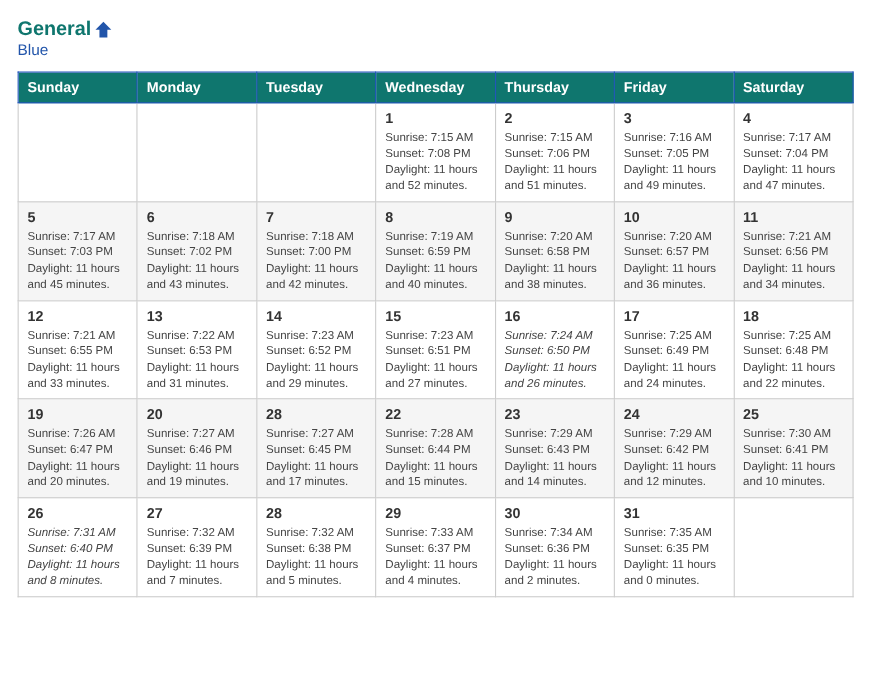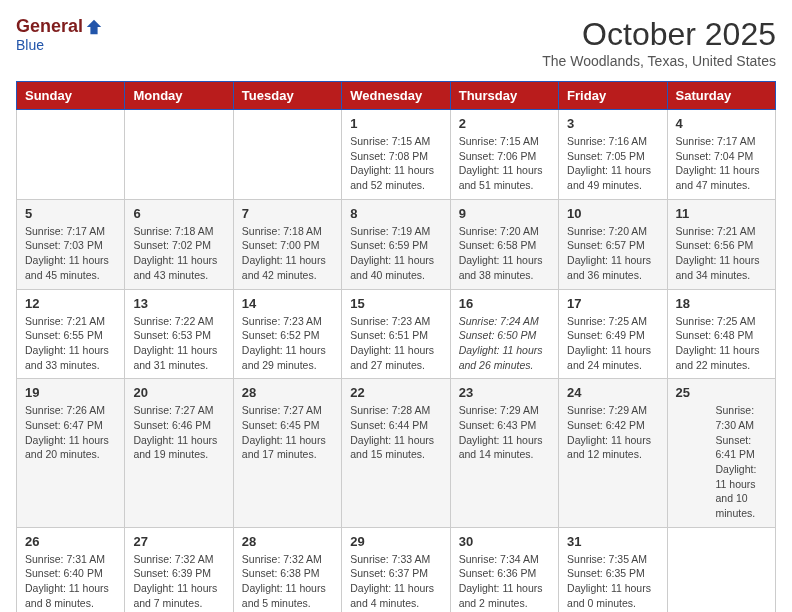--- a/index.html
+++ b/index.html
@@ -21,21 +21,21 @@
       flex-direction: column;
       align-items: flex-start;
     }
     .logo-text {
       display: flex;
       align-items: center;
       font-size: 18px;
       font-weight: bold;
       color: #333;
     }
-    .logo-general { color: #7f1d1d; }
+    .logo-general { color: #0f766e; }
     .logo-blue { color: #2255aa; }
     .logo-icon {
       width: 18px;
       height: 18px;
       margin-left: 2px;
     }
     .title-section {
       text-align: right;
     }
     .month-title {
@@ -46,21 +46,21 @@
     .location {
       font-size: 14px;
       color: #555;
     }
     .calendar {
       width: 100%;
       border-collapse: collapse;
       border: 1px solid #ccc;
     }
     .calendar th {
-      background-color: #b91c1c;
+      background-color: #0f766e;
       color: white;
       text-align: left;
       padding: 6px 8px;
       font-size: 13px;
       font-weight: bold;
       border: 1px solid #2255bb;
     }
     .calendar td {
       vertical-align: top;
       padding: 6px 8px;
@@ -96,24 +96,20 @@
     <div class="logo-text">
       <span class="logo-general">General</span>
       <svg class="logo-icon" viewBox="0 0 20 20">
         <polygon points="10,2 18,10 14,10 14,18 6,18 6,10 2,10" fill="#2255aa"></polygon>
       </svg>
     </div>
     <div style="font-size:14px;font-weight:normal;">
       <span class="logo-blue">Blue</span>
     </div>
   </div>
-  <div class="title-section">
-    <div class="month-title">October 2025</div>
-    <div class="location">The Woodlands, Texas, United States</div>
-  </div>
 </div>
 
 <table class="calendar">
   <thead>
     <tr>
 
     <th>Sunday</th>
         <th>Monday</th>
         <th>Tuesday</th>
         <th>Wednesday</th>
@@ -296,30 +292,30 @@
         </td>
         <td>
           <div class="day-number">24</div>
           <div class="day-info" style="white-space: pre-line;">Sunrise: 7:29 AM
 Sunset: 6:42 PM
 Daylight: 11 hours
 and 12 minutes.</div>
         </td>
         <td>
           <div class="day-number">25</div>
-          <div class="day-info" style="white-space: pre-line; margin-left: 40px;">Sunrise: 7:30 AM
+          <div class="day-info" style="white-space: pre-line;">Sunrise: 7:30 AM
 Sunset: 6:41 PM
 Daylight: 11 hours
 and 10 minutes.</div>
         </td>
       </tr>
       <tr>
         <td>
           <div class="day-number">26</div>
-          <div class="day-info" style="white-space: pre-line;">Sunrise: 7:31 AM
+          <div class="day-info" style="white-space: pre-line; font-style: italic;">Sunrise: 7:31 AM
 Sunset: 6:40 PM
 Daylight: 11 hours
 and 8 minutes.</div>
         </td>
         <td>
           <div class="day-number">27</div>
           <div class="day-info" style="white-space: pre-line;">Sunrise: 7:32 AM
 Sunset: 6:39 PM
 Daylight: 11 hours
 and 7 minutes.</div>

